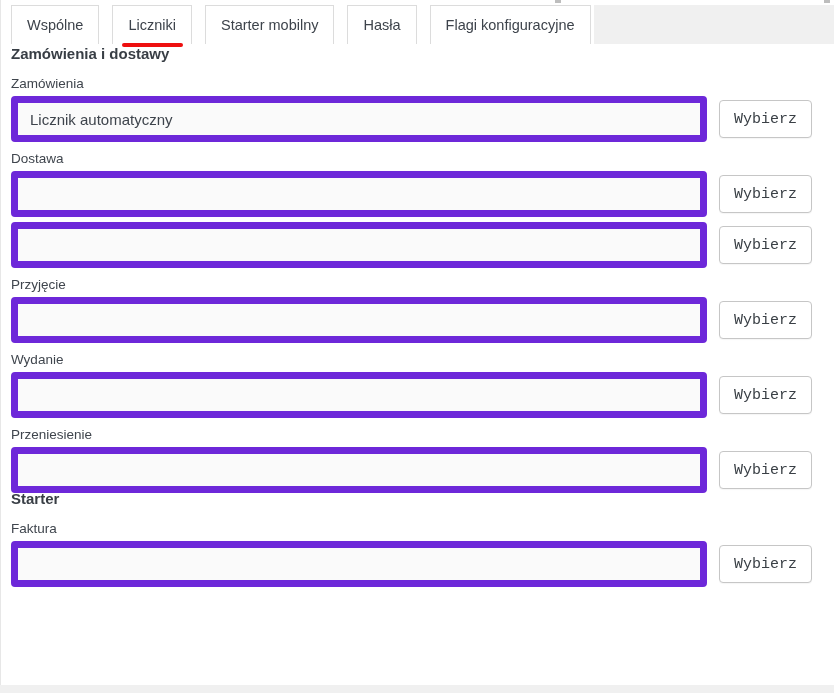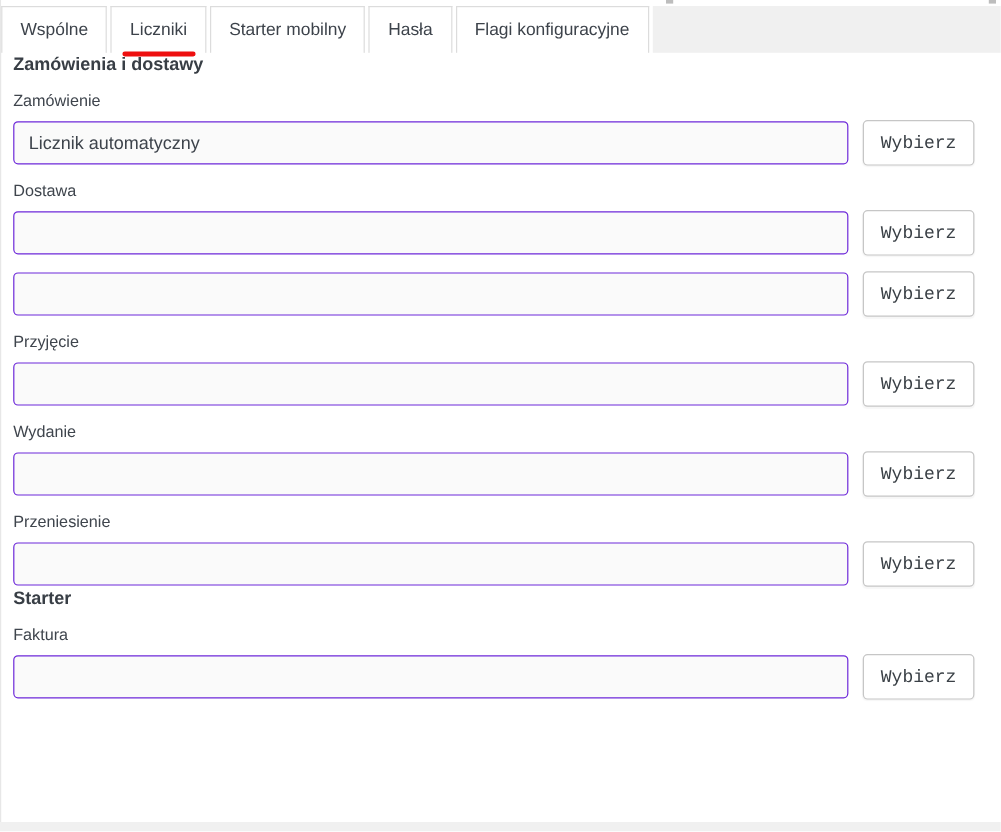--- a/index.html
+++ b/index.html
@@ -30,20 +30,21 @@
     border: 1px solid #dcdcdc;
     border-bottom: none;
     margin-right: 3px;
     padding: 0 15px;
     display: flex; align-items: center;
     font-size: 14.5px;
     color: #3d434b;
     position: relative;
     cursor: pointer;
     white-space: nowrap;
+    margin-left: 10px;
   }
   .tab.active::after {
     content: "";
     position: absolute;
     left: 9px; right: 8px; bottom: -3px;
     height: 4px;
     background: var(--accent, #ee0f0f);
     border-radius: 2px;
   }
   .tab-filler { flex: 1; background: #f0f0f0; }
@@ -60,21 +61,21 @@
   .field-label {
     font-size: 13.5px;
     line-height: 16px;
     color: #3f454d;
     margin-bottom: 8px;
   }
   .field-row { display: flex; align-items: center; gap: 12px; height: 38px; }
   .field-input {
     flex: 1;
     height: 36px;
-    border: 1px solid #6d28d9;
+    border: 7px solid #6d28d9;
     border-radius: 4px;
     background: #fafafa;
     padding: 16px 12px;
     font-family: "Liberation Sans", sans-serif;
     font-size: 15px;
     color: #3e444c;
     outline: none;
   }
   .choose-btn {
     width: 93px;
@@ -122,21 +123,21 @@
       <span>Flagi konfiguracyjne</span>
     </div>
     <div class="tab-filler"></div>
   </div>
 
   <div class="content">
 
     <div class="section-title">Zamówienia i dostawy</div>
 
     <div class="field">
-      <div class="field-label">Zamówienie</div>
+      <div class="field-label">Zamówienia</div>
       <div class="field-row">
         <input type="text" class="field-input" value="Licznik automatyczny" style="">
         <button class="choose-btn">Wybierz</button>
       </div>
     </div>
 
     <div class="field">
       <div class="field-label">Dostawa</div>
       <div class="field-row">
         <input type="text" class="field-input" value="" style="">

